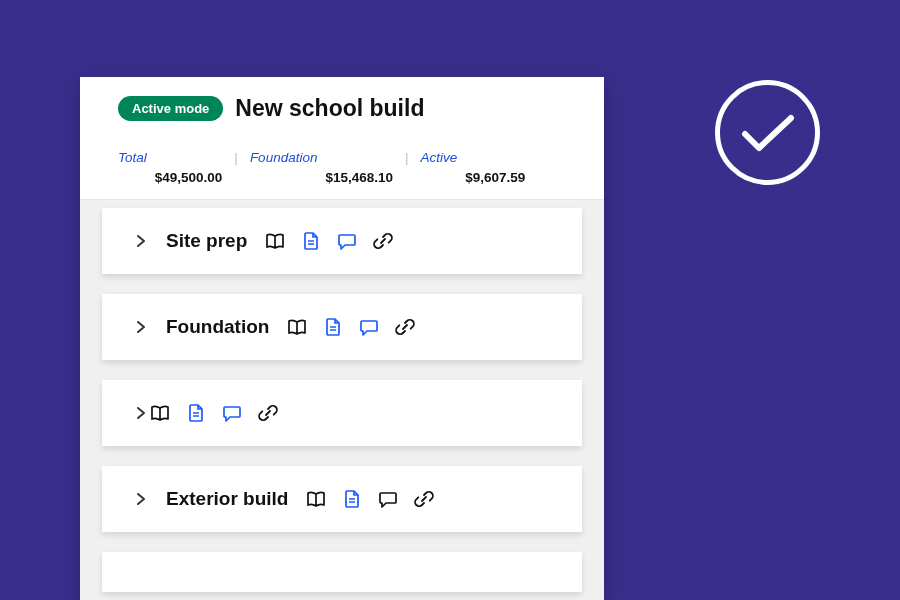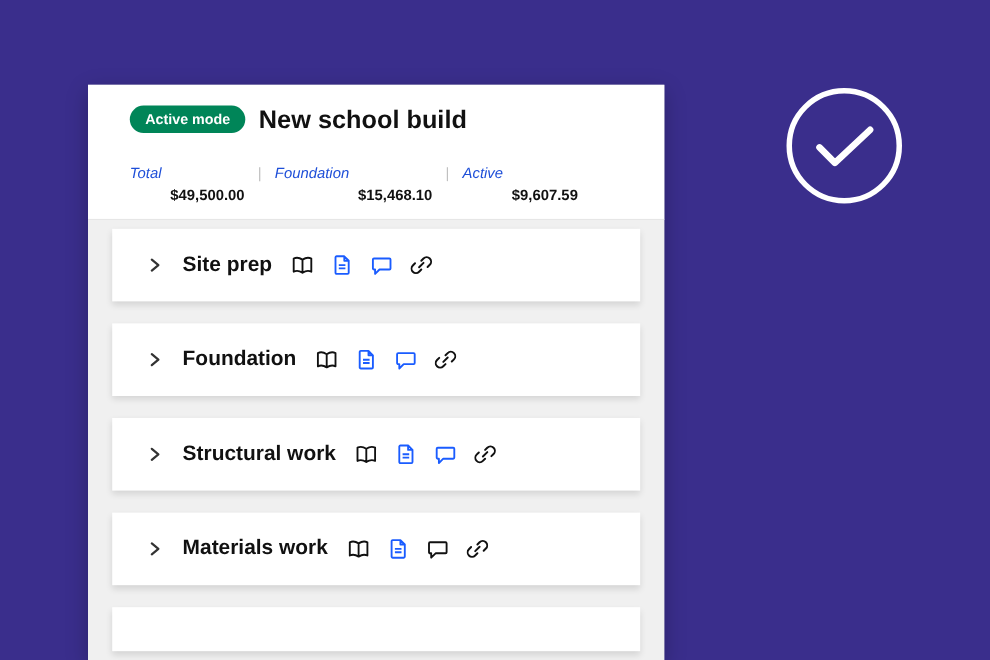--- a/index.html
+++ b/index.html
@@ -193,21 +193,20 @@
         </span>
       </span>
     </div>
 
     <div class="row">
       <span class="chevron">
         <svg width="10" height="14" viewBox="0 0 10 14" fill="none">
             <path d="M2 2 L8 7 L2 12" stroke="#333" stroke-width="2" stroke-linecap="round" stroke-linejoin="round"></path>
           </svg>
       </span>
-      <span class="row-title">Structural work</span>
       <span class="icons">
         <span class="icon r2i0 black">
           <svg width="20" height="18" viewBox="0 0 20 18" fill="none">
               <path d="M2 3 C4 2 7 2 10 4 C13 2 16 2 18 3 V15 C16 14 13 14 10 16 C7 14 4 14 2 15 Z M10 4 V16" stroke-width="1.7" stroke-linejoin="round"></path>
             </svg>
         </span>
         <span class="icon r2i1 blue">
           <svg width="16" height="20" viewBox="0 0 16 20" fill="none">
               <path d="M3 2 H10 L14 6 V17 A1 1 0 0 1 13 18 H3 A1 1 0 0 1 2 17 V3 A1 1 0 0 1 3 2 Z M10 2 V6 H14 M5 10 H11 M5 13 H11" stroke-width="1.7" stroke-linejoin="round"></path>
             </svg>
@@ -224,21 +223,21 @@
         </span>
       </span>
     </div>
 
     <div class="row">
       <span class="chevron">
         <svg width="10" height="14" viewBox="0 0 10 14" fill="none">
             <path d="M2 2 L8 7 L2 12" stroke="#333" stroke-width="2" stroke-linecap="round" stroke-linejoin="round"></path>
           </svg>
       </span>
-      <span class="row-title">Materials work</span>
+      <span class="row-title">Exterior build</span>
       <span class="icons">
         <span class="icon r3i0 black">
           <svg width="20" height="18" viewBox="0 0 20 18" fill="none">
               <path d="M2 3 C4 2 7 2 10 4 C13 2 16 2 18 3 V15 C16 14 13 14 10 16 C7 14 4 14 2 15 Z M10 4 V16" stroke-width="1.7" stroke-linejoin="round"></path>
             </svg>
         </span>
         <span class="icon r3i1 blue">
           <svg width="16" height="20" viewBox="0 0 16 20" fill="none">
               <path d="M3 2 H10 L14 6 V17 A1 1 0 0 1 13 18 H3 A1 1 0 0 1 2 17 V3 A1 1 0 0 1 3 2 Z M10 2 V6 H14 M5 10 H11 M5 13 H11" stroke-width="1.7" stroke-linejoin="round"></path>
             </svg>

